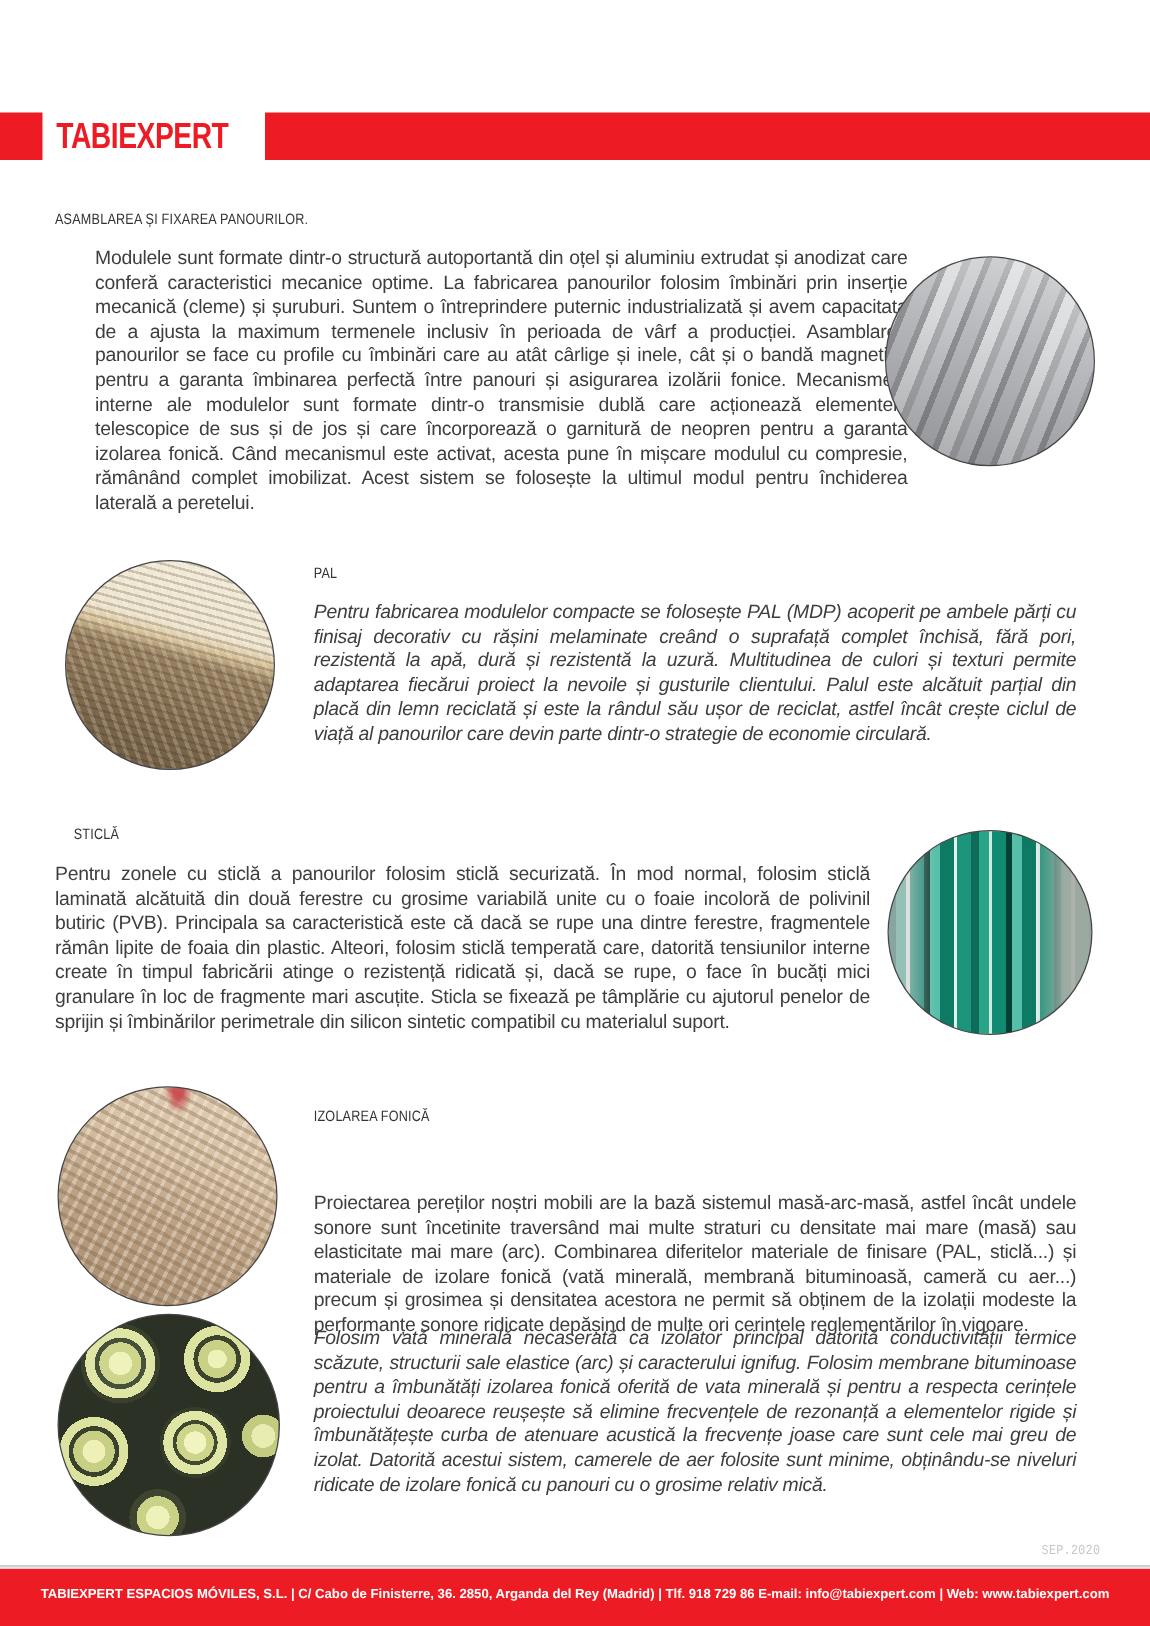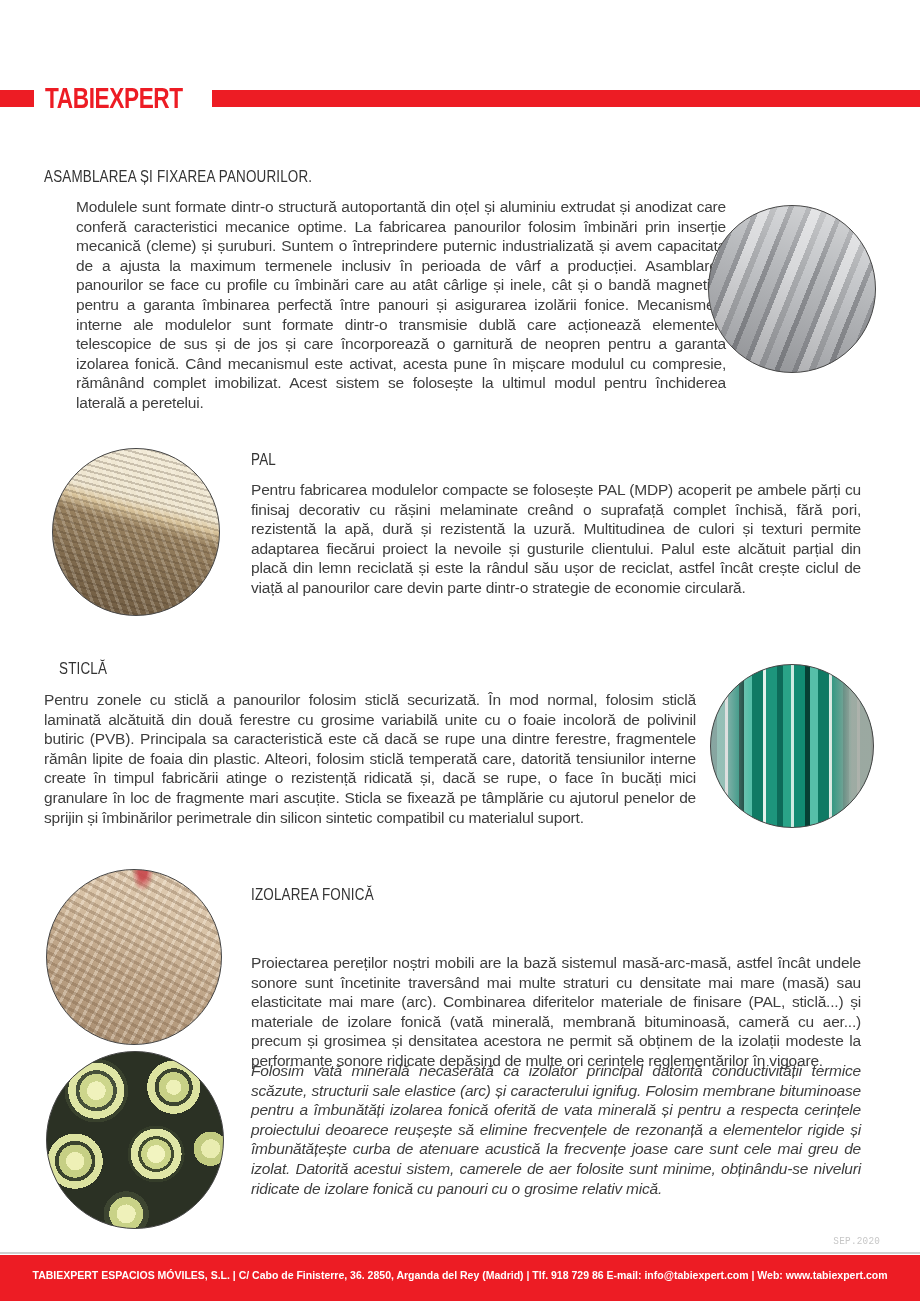--- a/index.html
+++ b/index.html
@@ -6,29 +6,29 @@
   .page{
     position:relative; width:920px; height:1301px; background:#ffffff;
     font-family:"Liberation Sans", sans-serif; overflow:hidden;
   }
   .cond{display:inline-block; transform-origin:0 50%; white-space:nowrap;}
 
   
   .h1{position:absolute; left:44px; top:48px; margin:0; font-size:37px; font-weight:700;
       color:#1d1d1b; letter-spacing:-0.5px;}
   .h1 .cond{transform:scaleX(.76);}
-  .brandbar{position:absolute; left:0; top:90px; width:920px; height:17px; display:flex; align-items:stretch;}
+  .brandbar{position:absolute; left:0; top:90px; width:920px; height:38px; display:flex; align-items:stretch;}
   .bb-left{width:34px; background:#ed1c24;}
   .bb-text{width:178px; box-sizing:border-box; padding-left:11px; display:flex; align-items:center;
            font-size:29px; font-weight:700; color:#ed1c24; letter-spacing:-0.5px;}
   .bb-text .cond{transform:scaleX(.78);}
   .bb-fill{flex:1; background:#ed1c24;}
 
   
-  .shead{position:absolute; margin:0; font-size:16px; font-weight:400; color:#333333;
+  .shead{position:absolute; margin:0; font-size:12px; font-weight:400; color:#333333;
          letter-spacing:.2px;text-decoration:underline;}
   .shead .cond{transform:scaleX(.84);}
 
   
   .para{position:absolute; margin:0; font-size:15.5px; line-height:19.6px; color:#3e3e3e;
         text-align:justify; letter-spacing:-0.2px;}
 
   
   .circle{position:absolute; border-radius:50%; border:1px solid #454545; box-sizing:border-box;}
   .img-metal{
@@ -72,21 +72,21 @@
       radial-gradient(circle at 16% 62%, #eef0b6 0 5%, #c6cf84 5% 9%, #3a422e 9% 11%, #dce2a0 11% 15%, rgba(0,0,0,0) 15%),
       radial-gradient(circle at 45% 92%, #eff1ba 0 5%, #c9d287 5% 9%, #3d4531 9% 12%, rgba(0,0,0,0) 12%),
       radial-gradient(circle at 93% 55%, #e9ecb0 0 5%, #c2cb80 5% 9%, rgba(0,0,0,0) 9%),
       #2b3124;
   }
 
   
   .s1-head{left:44px; top:168px;}
   .s1-para{left:44px; top:197px; width:650px;margin-left:32px;}
   .s2-head{left:251px; top:451px;}
-  .s2-para{left:251px; top:480px; width:610px;}
+  .s2-para{left:251px; top:480px; width:610px;font-style:italic;}
   .s3-head{left:44px; top:660px;margin-left:15px;}
   .s3-para{left:44px; top:690px; width:652px;}
   .s4-head{left:251px; top:886px;}
   .s4-para1{left:251px; top:915px; width:610px;margin-top:38px;}
   .s4-para2{left:251px; top:1061px; width:610px;font-style:italic;}
 
   
   .edition{position:absolute; right:40px; top:1235px; font-size:11px; color:#c7c7c7; letter-spacing:.3px;font-family:Liberation Mono, monospace;}
   .edition .cond{transform-origin:100% 50%; transform:scaleX(.85);}
   .fdivider{position:absolute; left:0; top:1252px; width:920px; height:2px; background:#cfcfcf;}

